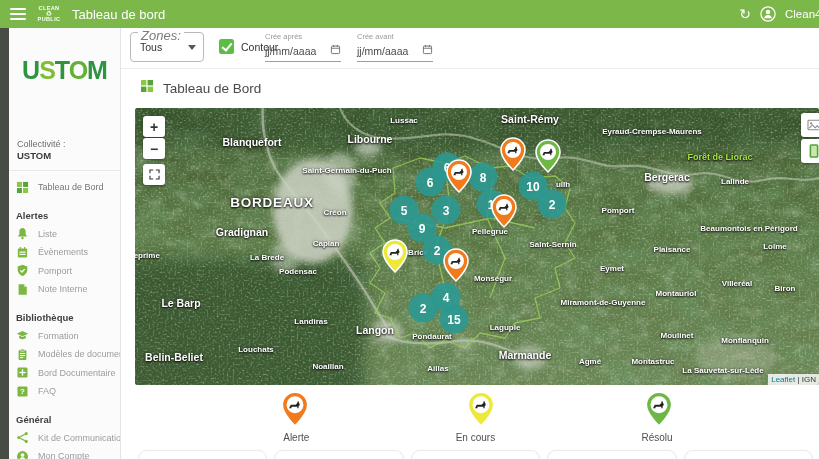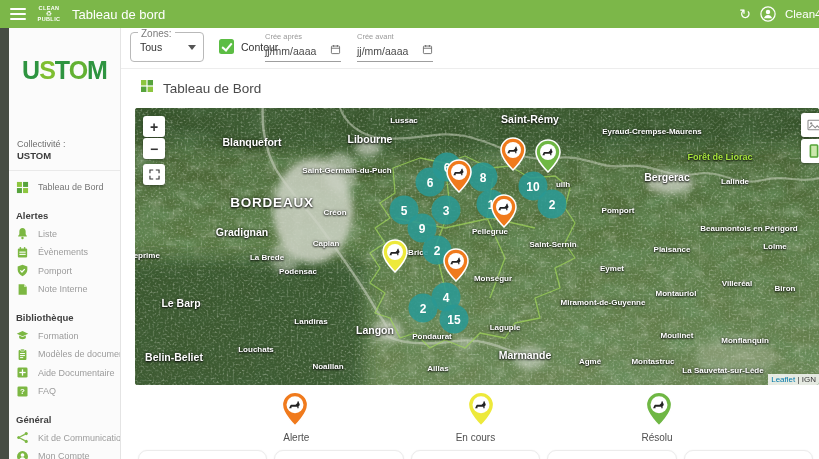--- a/index.html
+++ b/index.html
@@ -27,21 +27,21 @@
   .side-coll b{color:#3a3a3a;font-size:9.5px;}
   .side-menu{position:absolute;top:142px;left:0;right:0;}
   .side-div{height:1px;background:#E9E9E9;margin-bottom:7px;}
   .side-item{height:18.5px;display:flex;align-items:center;padding-left:7px;font-size:9px;color:#9C9C9C;cursor:pointer;white-space:nowrap;overflow:hidden;}
   .side-item.active{color:#757575;}
   .side-item .ic{width:14px;height:13px;margin-right:8px;flex:0 0 14px;display:flex;align-items:center;}
   .side-section{height:24px;display:flex;align-items:flex-end;padding:0 0 4px 7px;font-size:9.5px;font-weight:bold;color:#3F3F3F;}
   
   .toolbar{position:absolute;top:28px;left:120px;right:0;height:40px;background:#fff;border-bottom:1px solid #EDEDED;z-index:15;}
   .zones-box{position:absolute;left:10px;top:4px;width:72px;height:28px;border:1px solid #B9B9B9;border-radius:4px;cursor:pointer;}
-  .zones-box .flabel{position:absolute;top:-5px;left:7px;background:#fff;padding:0 3px;font-size:10px;color:#7b7b7b;}
+  .zones-box .flabel{position:absolute;top:-5px;left:7px;background:#fff;padding:0 3px;font-size:13px;color:#7b7b7b;font-style:italic;}
   .zones-box .val{position:absolute;left:9px;top:8px;font-size:10.5px;color:#333;}
   .zones-box .caret{position:absolute;right:7px;top:12px;width:0;height:0;border-left:4px solid transparent;border-right:4px solid transparent;border-top:5px solid #555;}
   .chk{position:absolute;left:99px;top:11px;width:15px;height:15px;background:#5CBD44;border-radius:2.5px;cursor:pointer;}
   .chk:after{content:"";position:absolute;left:4.5px;top:1.5px;width:4px;height:8px;border:solid #fff;border-width:0 2px 2px 0;transform:rotate(40deg);}
   .chk-label{position:absolute;left:121px;top:13px;font-size:10.5px;color:#333;}
   .datef{position:absolute;top:4px;width:76px;height:29px;border-bottom:1px solid #9E9E9E;cursor:text;}
   .datef .dl{font-size:7.5px;color:#999;}
   .datef .dv{display:flex;justify-content:space-between;align-items:center;margin-top:3px;font-size:10.5px;color:#4a4a4a;}
   .datef.d1{left:145px;} .datef.d2{left:237px;}
   
@@ -188,21 +188,21 @@
         <span>Modèles de documents</span>
       </div>
       <div class="side-item">
         <span class="ic">
           <svg viewBox="0 0 14 14" width="13" height="13">
             <rect x="1.6" y="1.6" width="10.8" height="10.8" rx="1.4" fill="#7CB742"></rect>
             <rect x="6.3" y="3.6" width="1.4" height="6.8" fill="#fff"></rect>
             <rect x="3.6" y="6.3" width="6.8" height="1.4" fill="#fff"></rect>
           </svg>
         </span>
-        <span>Aide Documentaire</span>
+        <span>Bord Documentaire</span>
       </div>
       <div class="side-item">
         <span class="ic">
           <svg viewBox="0 0 14 14" width="13" height="13">
             <rect x="1.6" y="1.6" width="10.8" height="10.8" rx="1.4" fill="#7CB742"></rect>
             <text x="7" y="10.2" text-anchor="middle" font-size="8.6" font-weight="bold" fill="#fff" font-family="Liberation Sans,sans-serif">?</text>
           </svg>
         </span>
         <span>FAQ</span>
       </div>

